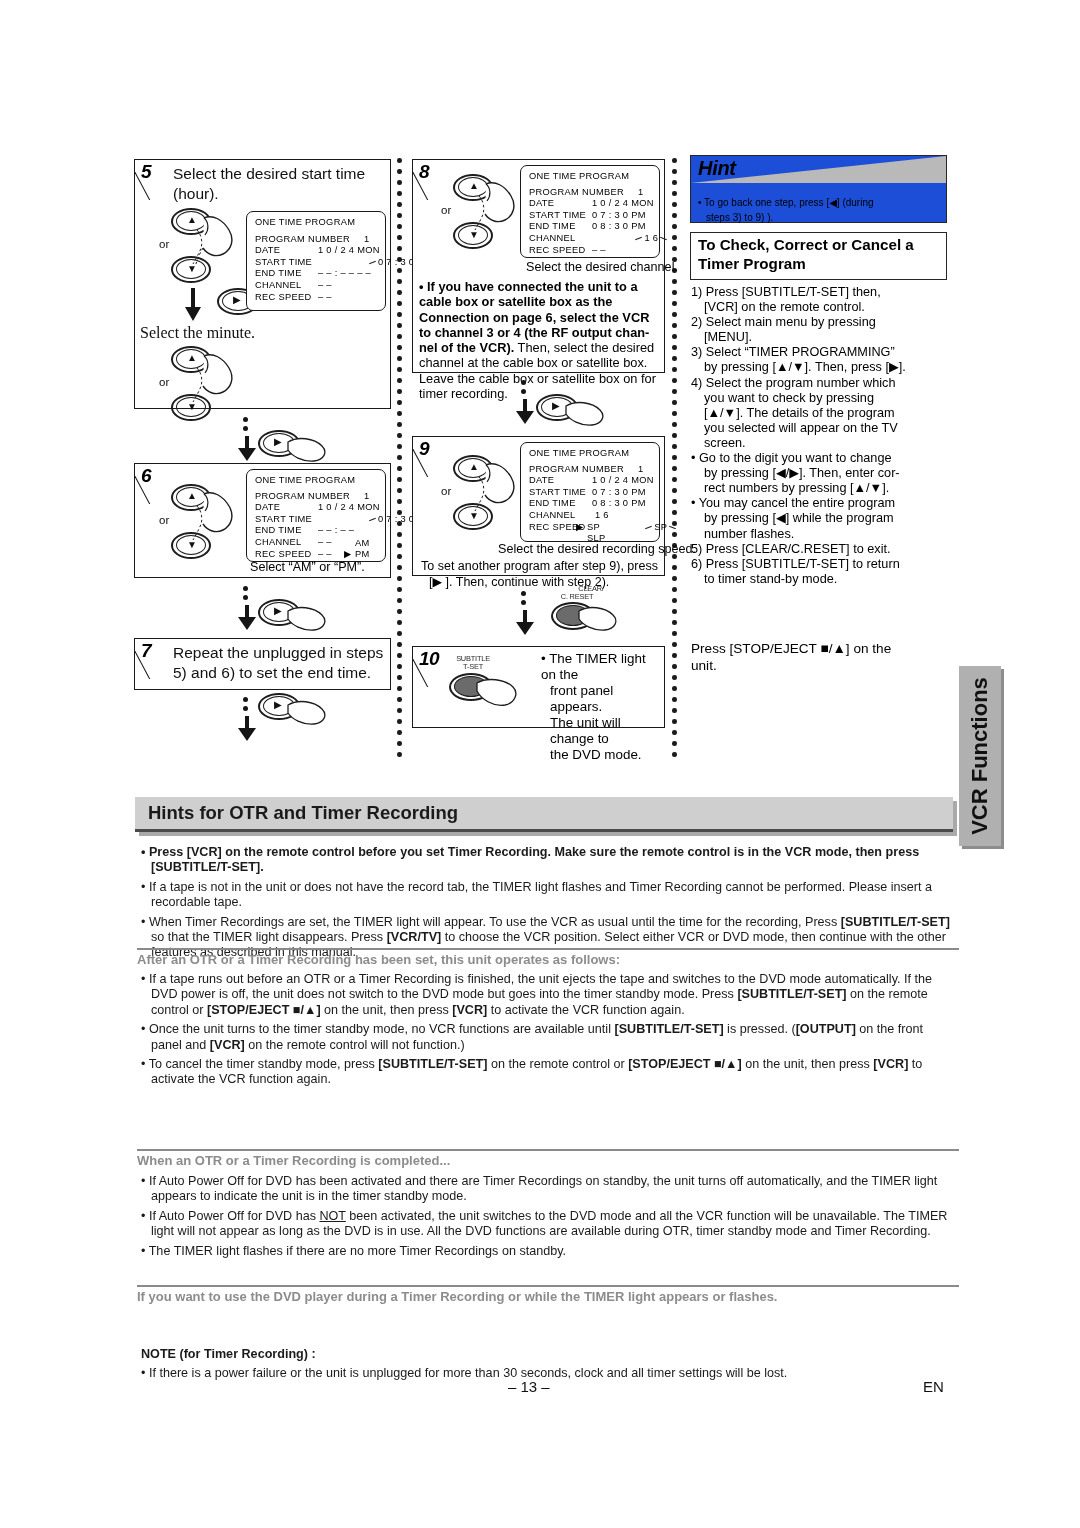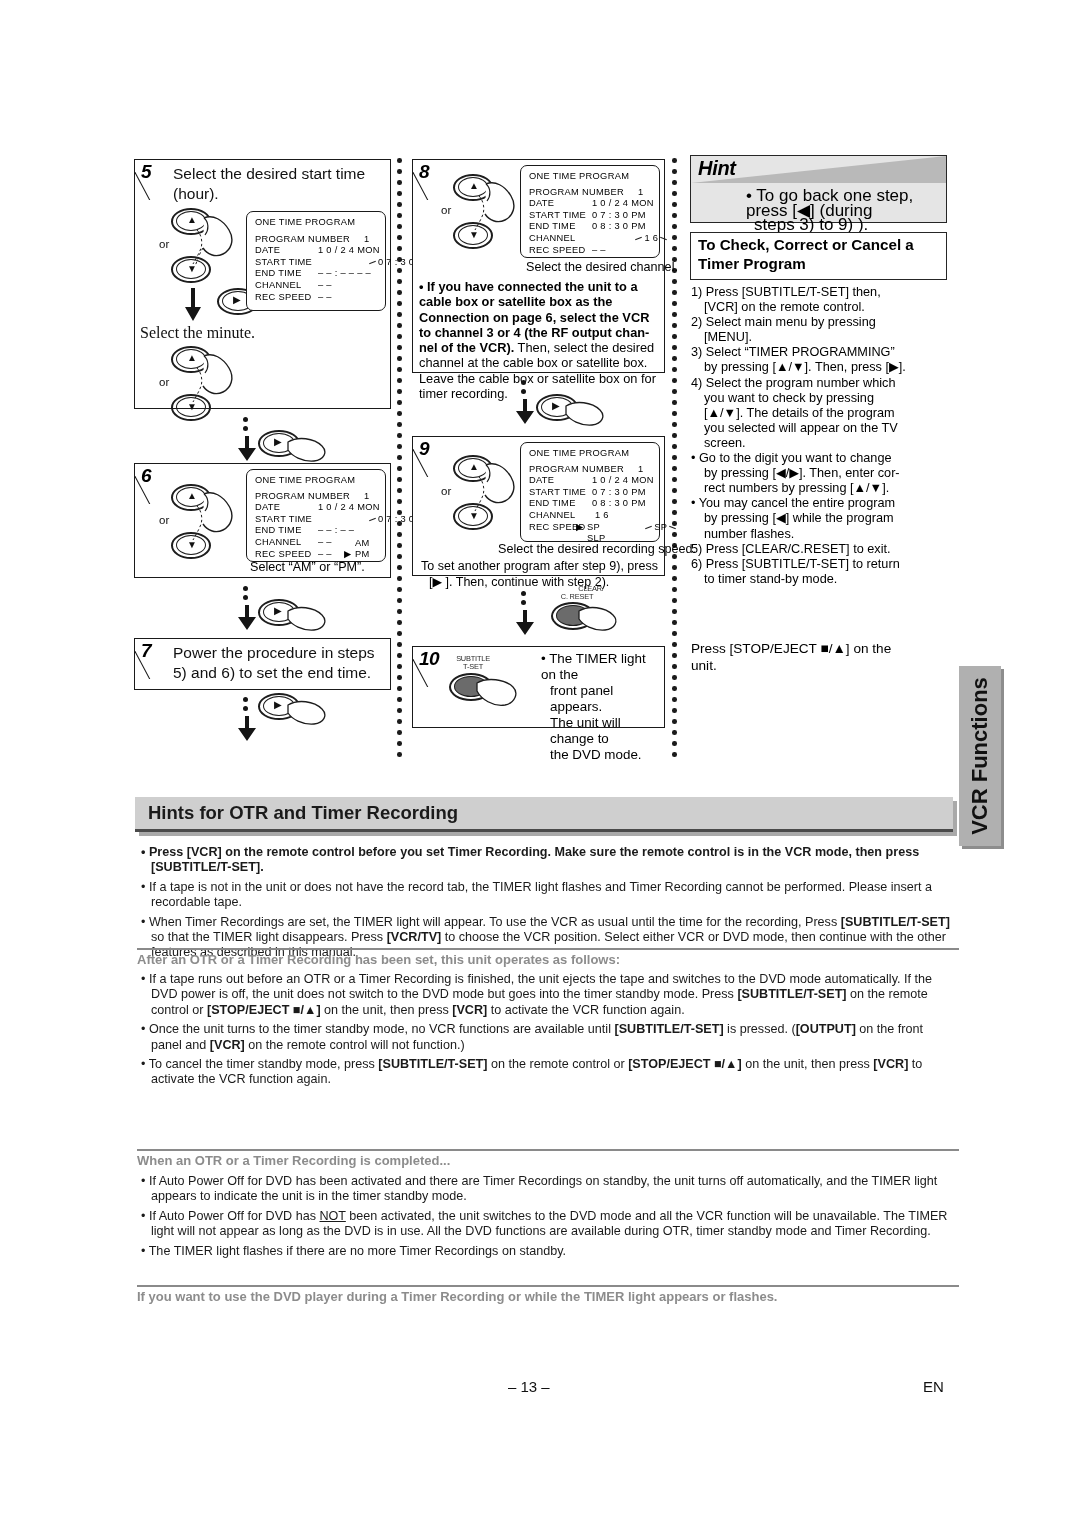--- a/index.html
+++ b/index.html
@@ -154,21 +154,21 @@
     width: 4.6px; height: 4.6px;
     border-radius: 50%;
     background: #1b1b1b;
   }
 
   
   .hint-box {
     position: absolute;
     box-sizing: border-box;
     border: 1.5px solid #262626;
-    background: #e5e5e5;
+    background: #1d4ed8;
   }
   .hint-head {
     position: relative;
     height: 27px;
     overflow: hidden;
   }
   .hint-wedge {
     position: absolute;
     left: 0; top: 0;
     width: 100%; height: 27px;
@@ -176,24 +176,23 @@
   .hint-title {
     position: absolute;
     left: 7px; top: 1px;
     font-style: italic;
     font-weight: bold;
     font-size: 20px;
     letter-spacing: -0.3px;
     z-index: 3;
   }
   .hint-body {
-    padding: 6px 6px 5px 7px;
-    font-size: 17px;
+    padding: 13px 6px 5px 7px;
+    font-size: 10px;
     line-height: 14.6px;
-    margin-left: 48px;
   }
 
   .subhead-box {
     position: absolute;
     box-sizing: border-box;
     border: 1.5px solid #262626;
     background: #fff;
     font-weight: bold;
     font-size: 15.2px;
     line-height: 18.5px;
@@ -557,21 +556,21 @@
     <div class="btn-ring inner" style="left:5px; top:5px; width:32px; height:20px;"></div>
     <div class="btn-glyph" style="left:16px; top:9px;">▶</div>
     <svg width="75" height="34" style="position:absolute;left:0;top:0;">
       <path d="M30 14 C40 8, 56 10, 64 18 C70 24, 66 32, 56 33 C44 34, 34 28, 30 22 Z" fill="#fff" stroke="#1d1d1d" stroke-width="1.3"></path>
     </svg>
   </div>
 
   <div class="step-box" style="left:134px; top:638px; width:257px; height:52px;">
     <div class="step-slash"></div>
     <div class="step-num">7</div>
-    <div class="step-text" style="left:38px; top:4px;">Power the procedure in steps</div>
+    <div class="step-text" style="left:38px; top:4px;">Repeat the unplugged in steps</div>
     <div class="step-text" style="left:38px; top:24px;">5) and 6) to set the end time.</div>
   </div>
 
   <div class="dotline" style="left:243px; top:697px; height:20px;">
     <i style="top:0px;"></i>
       <i style="top:9px;"></i>
   </div>
   <div class="abs" style="left:236px; top:716px;">
     <svg width="22" height="26">
         <path d="M9 0 L9 12 L2 12 L11 25 L20 12 L13 12 L13 0 Z" fill="#151515"></path>
@@ -824,17 +823,21 @@
 
   <div class="gray-head" style="left:137px; top:1149px; width:822px;">When an OTR or a Timer Recording is completed...</div>
   <div class="body-text" style="left:137px; top:1170px; width:822px;">
     <p>• If Auto Power Off for DVD has been activated and there are Timer Recordings on standby, the unit turns off automatically, and the TIMER light appears to indicate the unit is in the timer standby mode.</p>
     <p style="margin-top:1px;">• If Auto Power Off for DVD has <u>NOT</u> been activated, the unit switches to the DVD mode and all the VCR function will be unavailable. The TIMER light will not appear as long as the DVD is in use. All the DVD functions are available during OTR, timer standby mode and Timer Recording.</p>
     <p style="margin-top:1px;">• The TIMER light flashes if there are no more Timer Recordings on standby.</p>
   </div>
 
   <div class="gray-head" style="left:137px; top:1285px; width:822px;">If you want to use the DVD player during a Timer Recording or while the TIMER light appears or flashes.</div>
 
+  <div class="body-text" style="left:137px; top:1343px; width:822px;">
+    <p class="cont" style="font-weight:bold; padding-left:0; text-indent:0;">NOTE (for Timer Recording) :</p>
+    <p>• If there is a power failure or the unit is unplugged for more than 30 seconds, clock and all timer settings will be lost.</p>
+  </div>
 
   <div class="footer-num" style="left:508px; top:1378px;">– 13 –</div>
   <div class="footer-en" style="left:923px; top:1378px;">EN</div>
 
 </div>
 
 </body></html>

